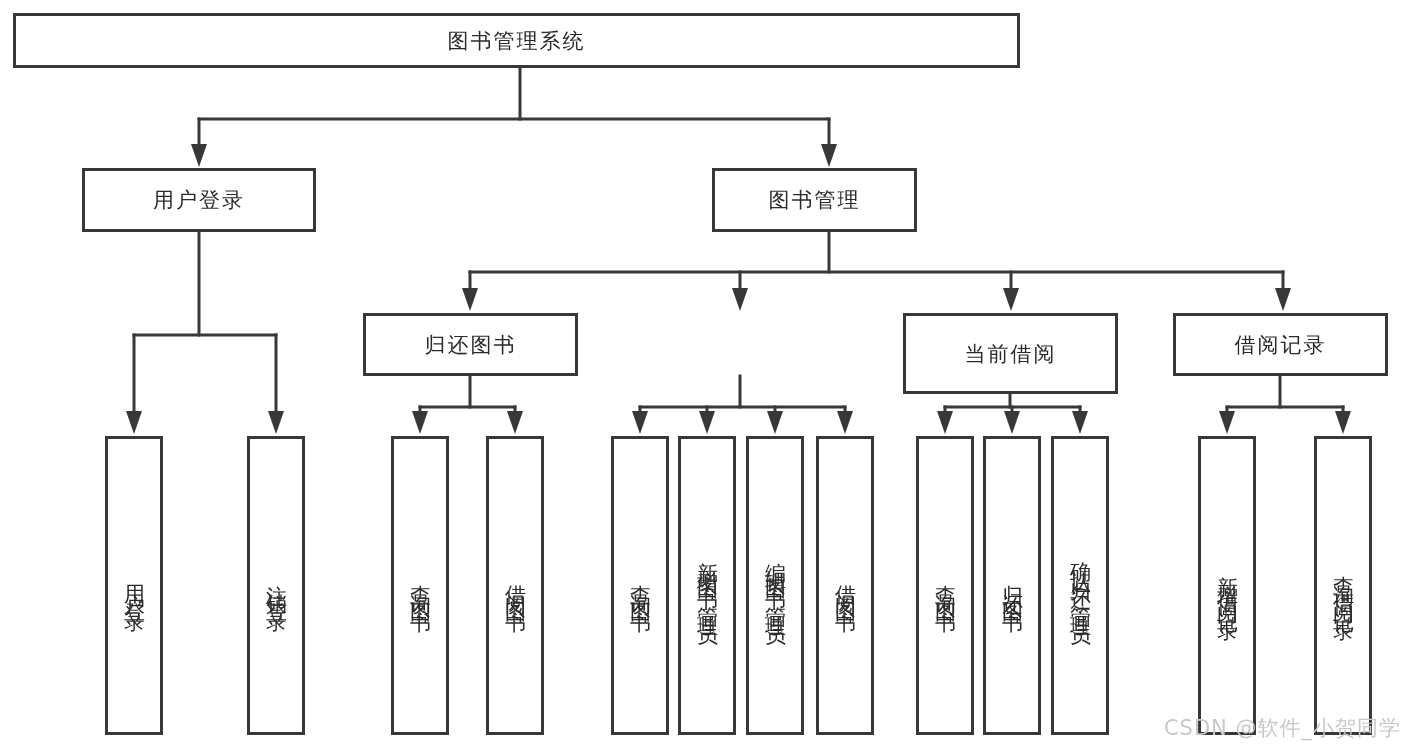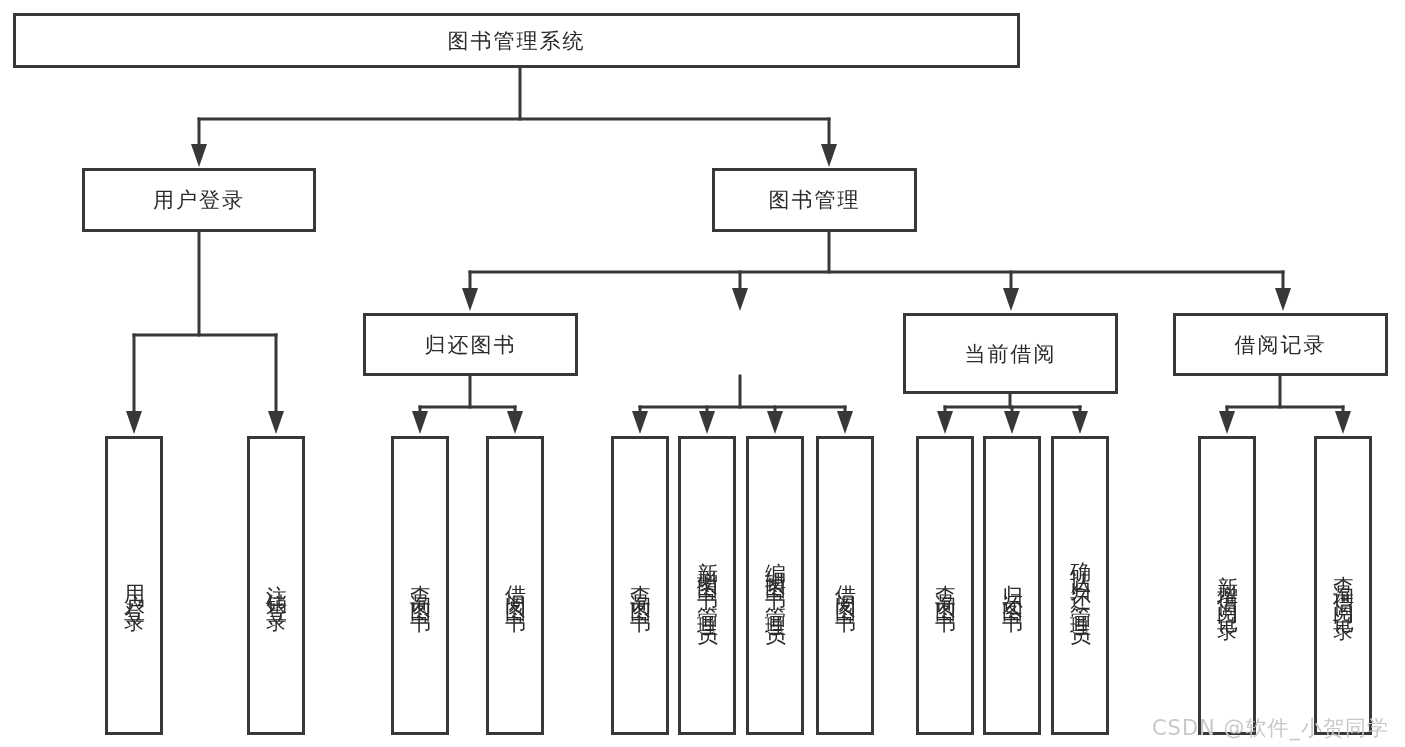--- a/index.html
+++ b/index.html
@@ -46,21 +46,21 @@
   .leaf-label {
     writing-mode: vertical-rl;
     text-orientation: mixed;
     font-size: 21px;
     letter-spacing: 9px;
     line-height: 1;
     white-space: nowrap;
   }
   #watermark {
     position: absolute;
-    right: 16px;
+    right: 4px;
     top: 714px;
     font-size: 21px;
     color: #c8c8c8;
     letter-spacing: 1px;
     z-index: 5;
     white-space: nowrap;
   }
   
   #root-box   { left: 13px;  top: 13px;  width: 1007px; height: 55px; }
   #l2-login   { left: 82px;  top: 168px; width: 234px;  height: 64px; }

